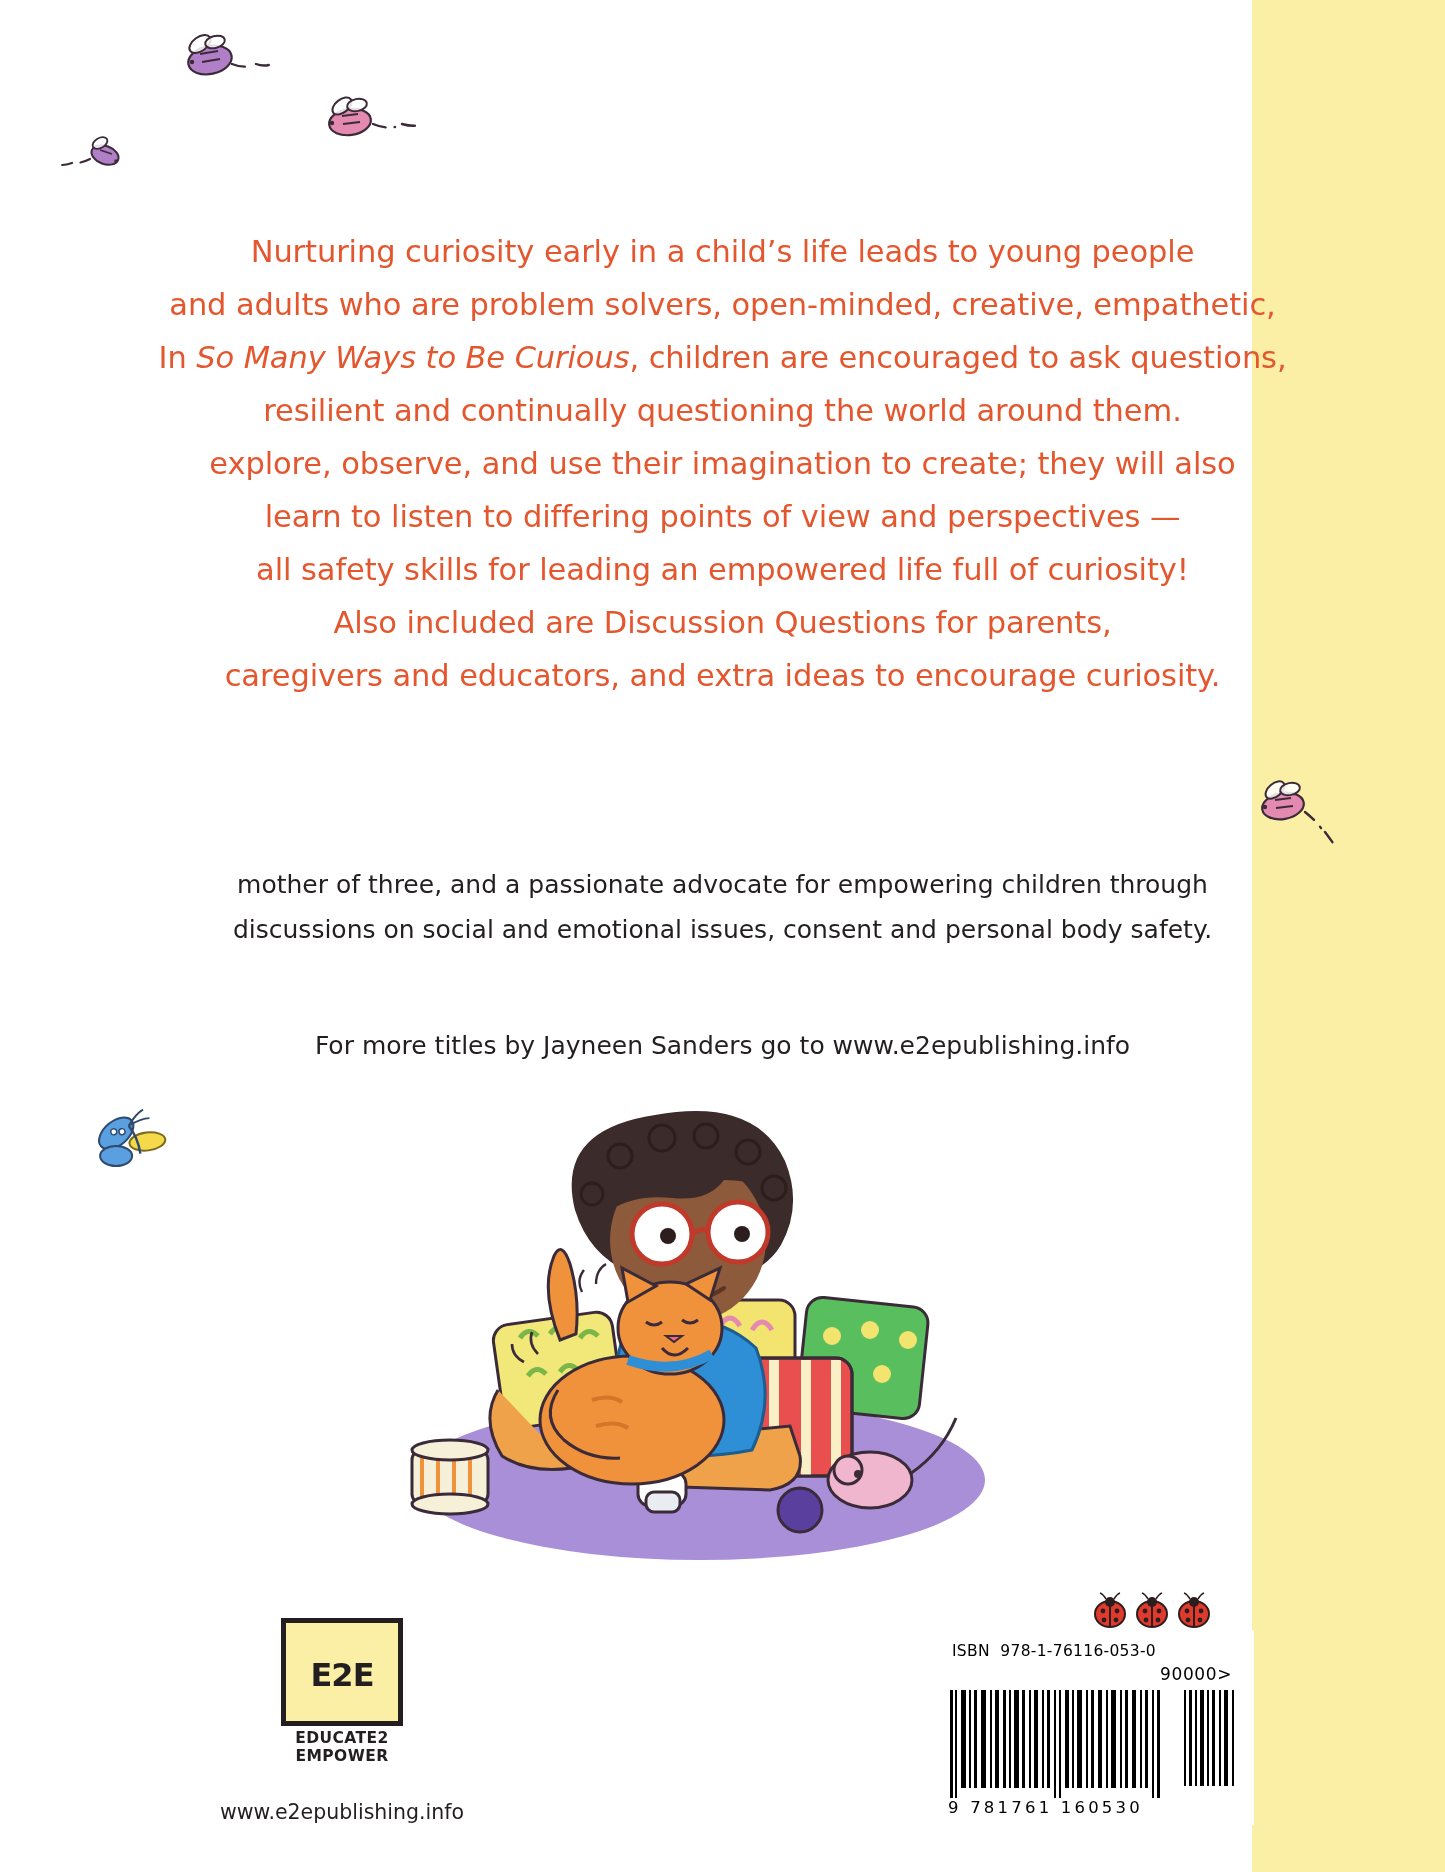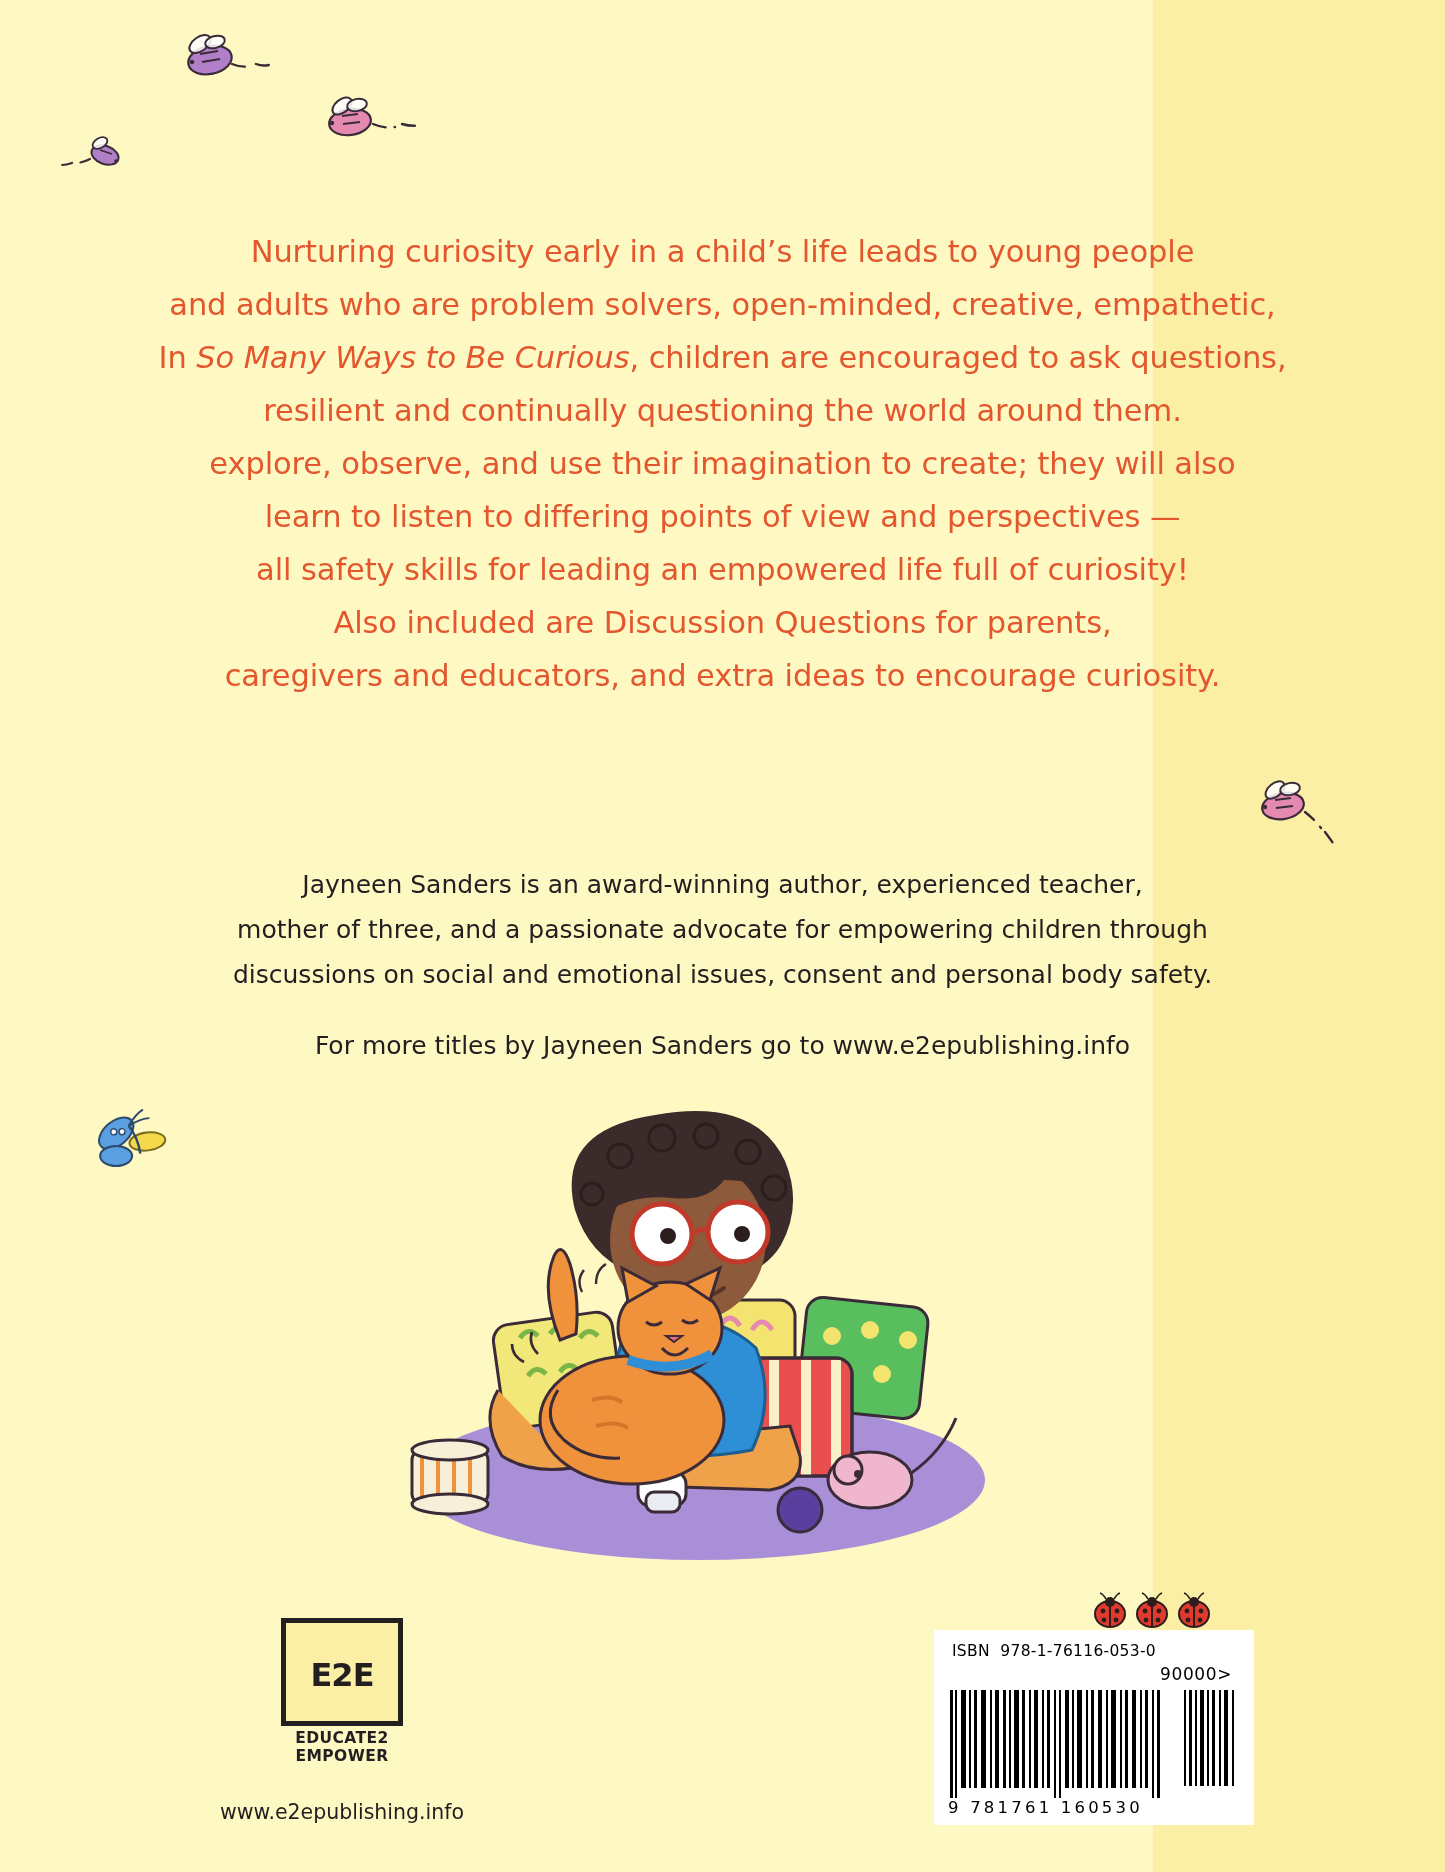--- a/index.html
+++ b/index.html
@@ -9,23 +9,23 @@
   body {
     width: 1445px;
     height: 1872px;
     background: #fbefa6;
     font-family: "DejaVu Sans", sans-serif;
     overflow: hidden;
     position: relative;
   }
   .page {
     position: relative;
-    width: 1153px;
+    width: 1252px;
     height: 1872px;
-    background: #fef9c3;
+    background: #ffffff;
   }
 
   
   .blurb {
     position: absolute;
     top: 225px;
     left: 120px;
     width: 1205px;
     text-align: center;
     color: #e4572e;
@@ -247,21 +247,20 @@
     <span class="line"><span>In </span><span class="title-italic">So Many Ways to Be Curious</span><span>, children are encouraged to ask questions,</span></span>
     <span class="line">resilient and continually questioning the world around them.</span>
     <span class="line">explore, observe, and use their imagination to create; they will also</span>
     <span class="line">learn to listen to differing points of view and perspectives —</span>
     <span class="line">all safety skills for leading an empowered life full of curiosity!</span>
     <span class="line">Also included are Discussion Questions for parents,</span>
     <span class="line">caregivers and educators, and extra ideas to encourage curiosity.</span>
   </div>
 
   <div class="author-block">
-    <span class="line">Jayneen Sanders is an award-winning author, experienced teacher,</span>
     <span class="line">mother of three, and a passionate advocate for empowering children through</span>
     <span class="line">discussions on social and emotional issues, consent and personal body safety.</span>
   </div>
 
   <div class="more-titles">For more titles by Jayneen Sanders go to www.e2epublishing.info</div>
 
   <svg class="illustration" viewBox="0 0 660 500">
 
     <ellipse cx="330" cy="390" rx="285" ry="80" fill="#a98fd8"></ellipse>
 

